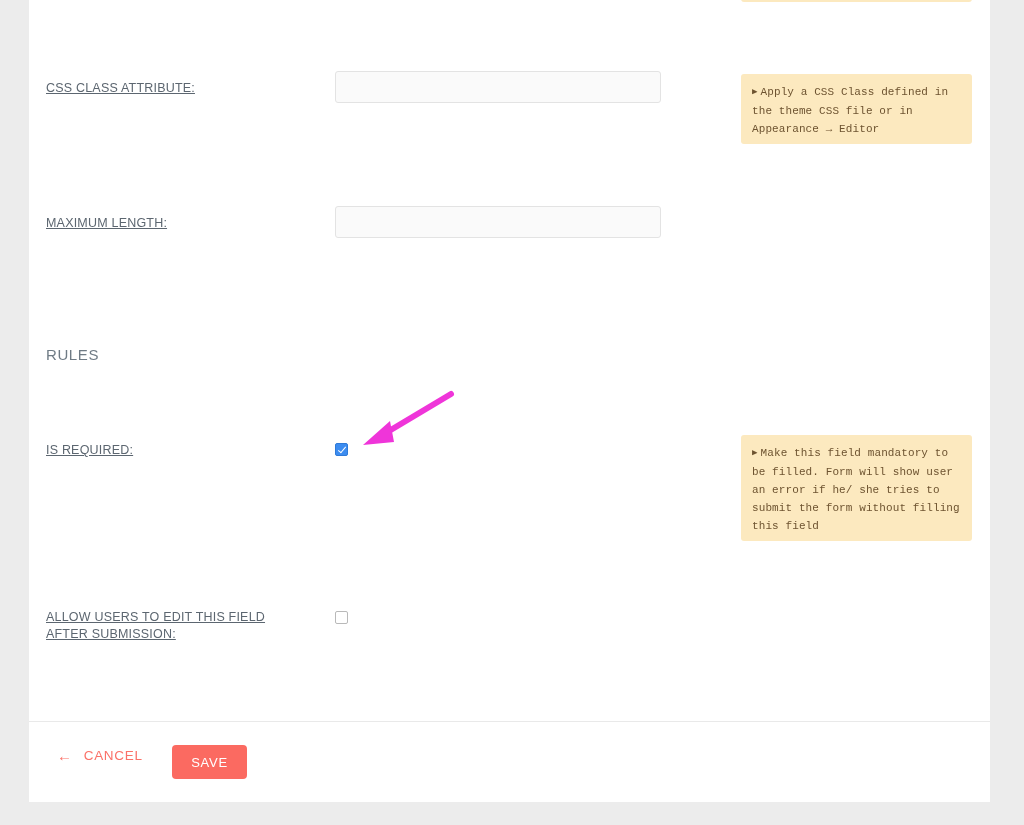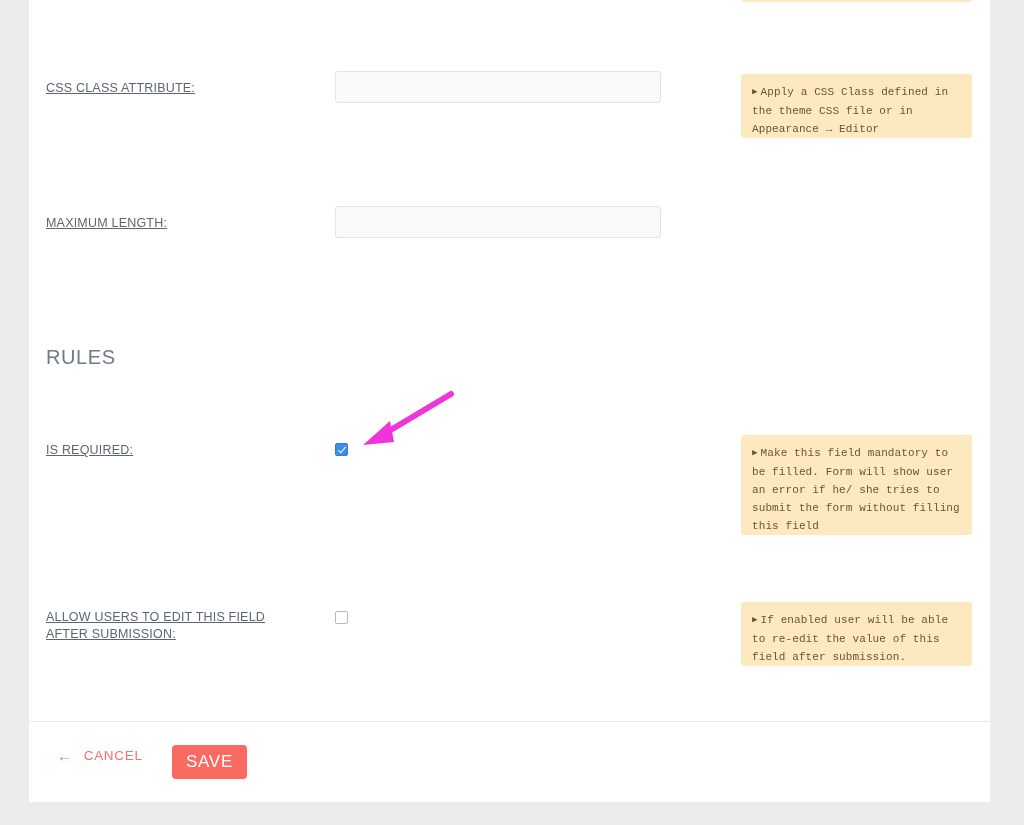--- a/index.html
+++ b/index.html
@@ -121,41 +121,41 @@
   }
 
   
   .help {
     position: absolute;
     left: 712px;
     width: 231px;
     box-sizing: border-box;
     background: #fce9bf;
     border-radius: 3px;
-    padding: 9px 11px 0 11px;
+    padding: 9px 11px 6px 11px;
     font-family: "Liberation Mono", monospace;
     font-size: 11px;
     line-height: 18px;
     color: #6d5330;
     letter-spacing: .1px;
   }
   .help .tri {
     color: #6d5330;
     font-size: 9px;
     margin-right: 3px;
     position: relative;
     top: -1px;
   }
 
   
   .section-heading {
     position: absolute;
     left: 17px;
     font-family: "Liberation Sans", sans-serif;
-    font-size: 20px;
+    font-size: 15px;
     letter-spacing: .6px;
     color: #6f7b85;
     text-transform: uppercase;
     font-weight: 400;
   }
 
   
   #footer-sep {
     position: absolute;
     left: 0;
@@ -189,21 +189,21 @@
     position: absolute;
     left: 143px;
     top: 805px;
     width: 75px;
     height: 34px;
     background: #fb6a61;
     border: none;
     border-radius: 4px;
     color: #ffffff;
     font-family: "Liberation Sans", sans-serif;
-    font-size: 17px;
+    font-size: 13px;
     letter-spacing: .7px;
     text-transform: uppercase;
     cursor: pointer;
     font-weight: 400;
   }
 
   
   #annotation-arrow {
     position: absolute;
     left: 350px;
@@ -248,23 +248,20 @@
   <div class="help" style="top:495px;">
     <span class="tri">▶</span><span>Make this field mandatory to be filled. Form will show user an error if he/ she tries to submit the form without filling this field</span>
   </div>
 
   <div class="row" style="top:669px;">
     <div class="lbl">ALLOW USERS TO EDIT THIS FIELD AFTER SUBMISSION:</div>
     <div class="ctrl" style="top:2px;">
       <input class="cbox cbox-off" type="checkbox" style="">
     </div>
   </div>
-  <div class="help" style="top:662px;">
-    <span class="tri">▶</span><span>If enabled user will be able to re-edit the value of this field after submission.</span>
-  </div>
 
   <div id="footer-sep"></div>
 
   <button id="btn-cancel">
     <span class="larr">←</span>
     <span>CANCEL</span>
   </button>
 
   <button id="btn-save">SAVE</button>
 

